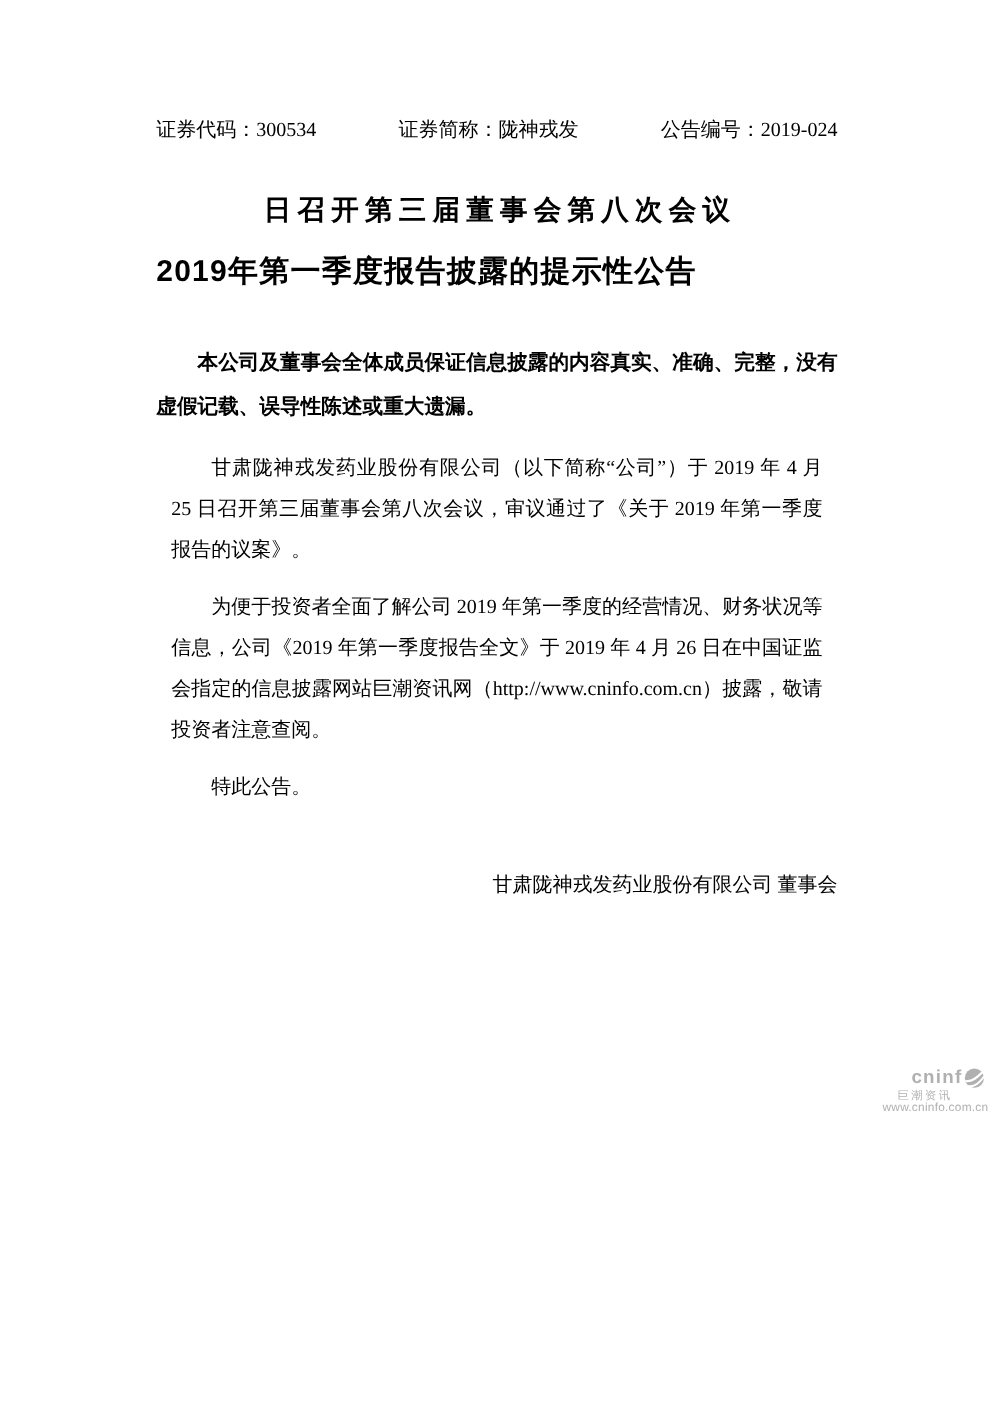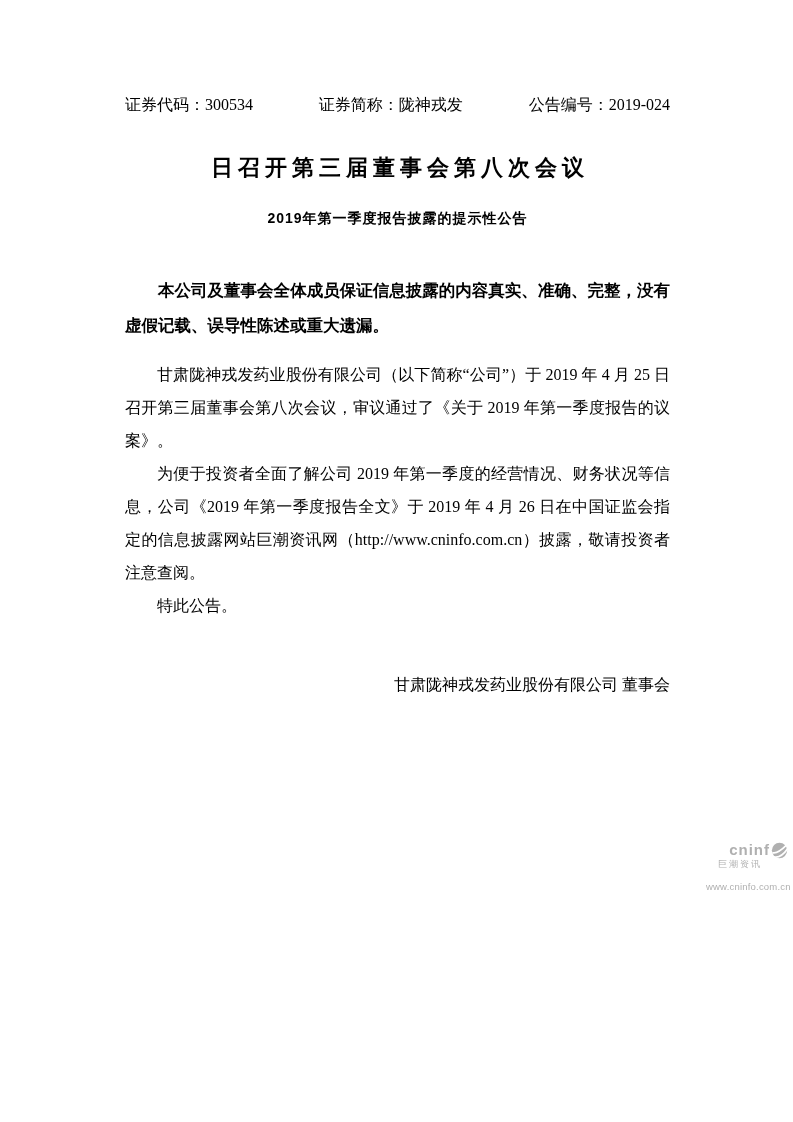--- a/index.html
+++ b/index.html
@@ -32,36 +32,35 @@
     font-size: 22px;
     line-height: 30px;
     letter-spacing: 5px;
     text-indent: 5px;
     text-align: center;
   }
   .subtitle {
     margin: 20px 0 0 0;
     font-family: "Liberation Sans", "DejaVu Sans", sans-serif;
     font-weight: bold;
-    font-size: 14px;
+    font-size: 24px;
     line-height: 30px;
     letter-spacing: 1px;
-    text-align: center;
   }
   .notice {
     margin: 40px 0 0 0;
     font-family: "Liberation Sans", "DejaVu Sans", sans-serif;
     font-weight: bold;
     font-size: 16.5px;
     line-height: 35px;
     text-indent: 2em;
     text-align: justify;
   }
   .body-para {
-    margin: 0;
+    margin: 12px;
     font-size: 16px;
     line-height: 33px;
     text-indent: 2em;
     text-align: justify;
   }
   .body-para.first {
     margin-top: 15px;
   }
   .signature {
     margin-top: 46px;
@@ -106,21 +105,21 @@
   }
   .watermark .brand-cn {
     font-size: 9px;
     letter-spacing: 2px;
     padding-right: 16px;
     margin-top: 1px;
   }
   .watermark .url {
     font-size: 9.5px;
     letter-spacing: 0.2px;
-    margin-top: 12px;
+    margin-top: 0;
     white-space: nowrap;
   }
 </style>
 </head>
 <body>
 
 <div class="page">
 
   <div class="doc-header">
     <span>证券代码：300534</span>

